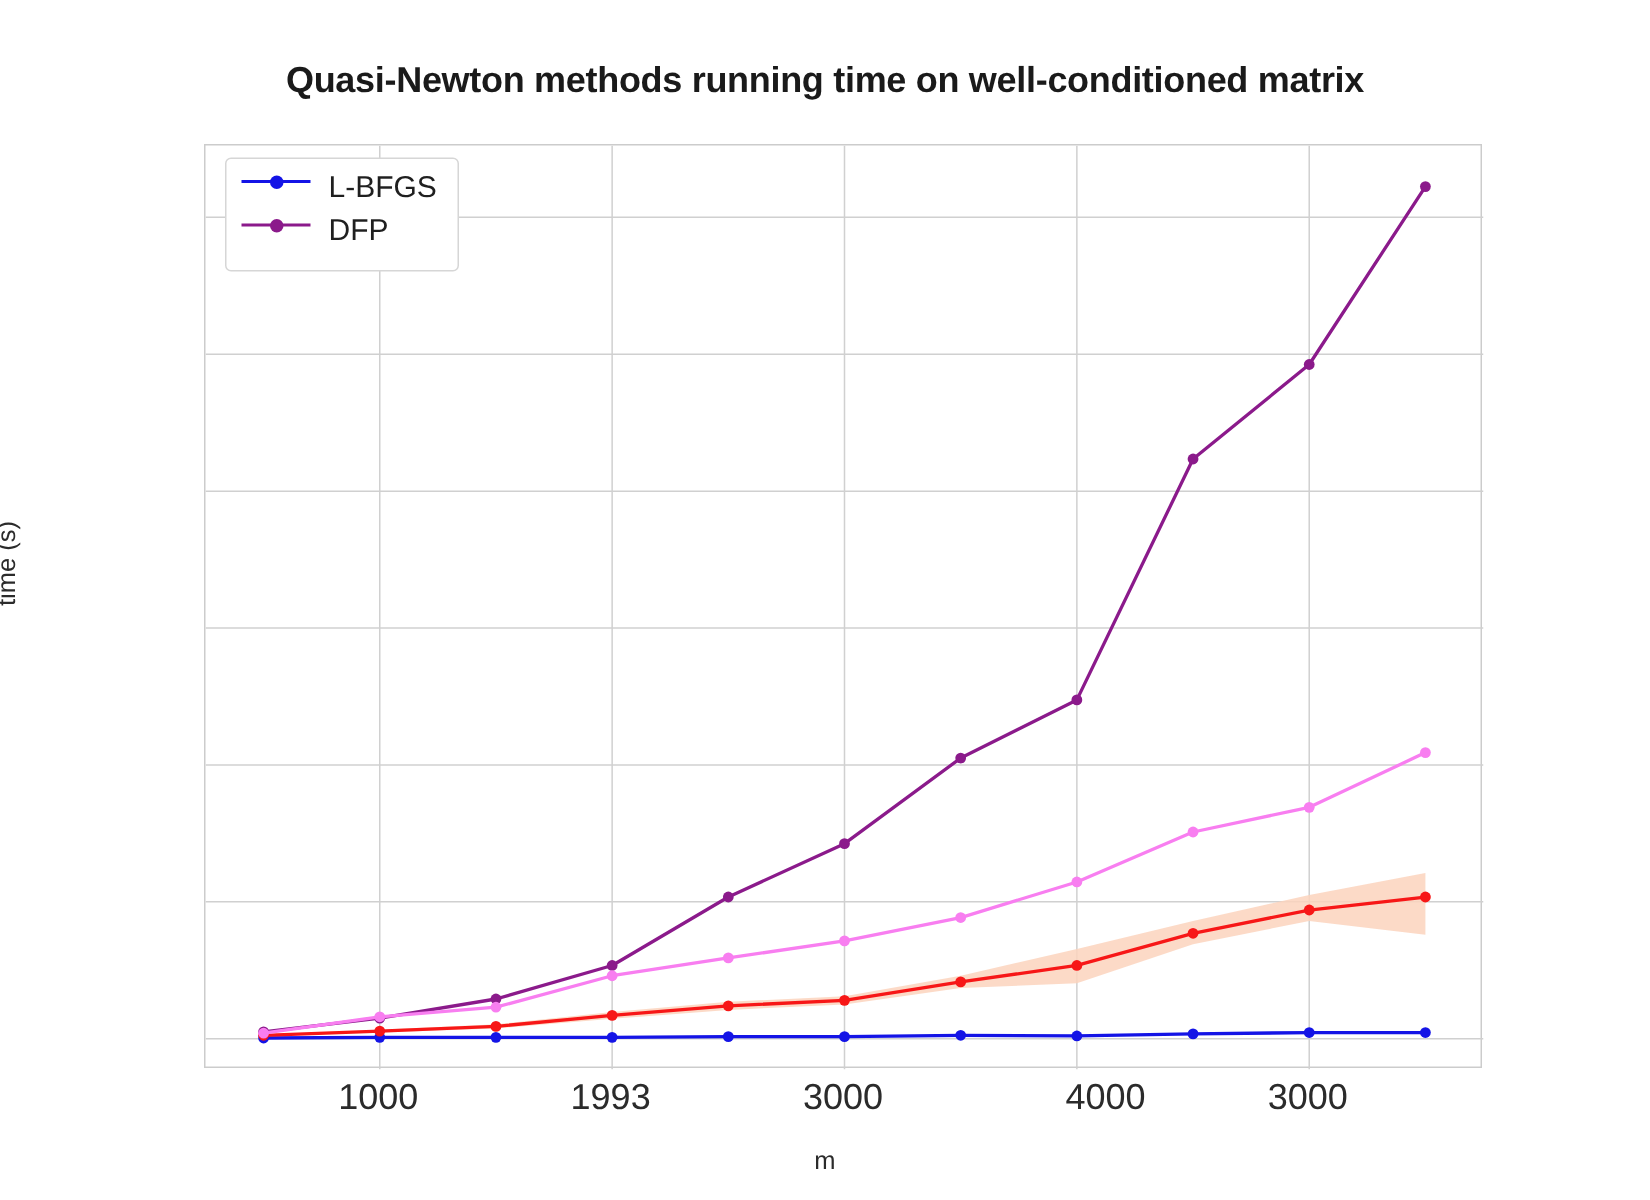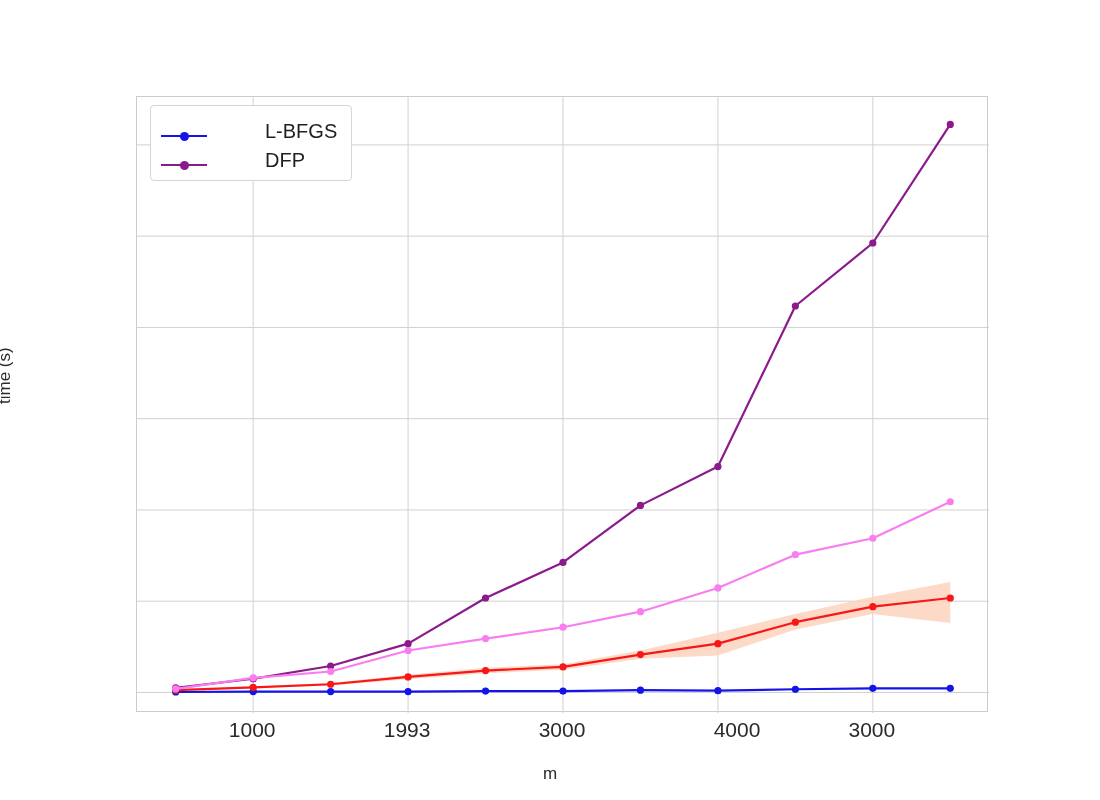--- a/index.html
+++ b/index.html
@@ -45,21 +45,21 @@
     position: absolute;
     left: 0;
     top: 0;
   }
   .x-tick-label {
     position: absolute;
     top: 718px;
     width: 140px;
     margin-left: -70px;
     text-align: center;
-    font-size: 21px;
+    font-size: 24px;
     color: #2b2b2b;
   }
   #y-axis-label {
     position: absolute;
     left: -5px;
     top: 404px;
     font-size: 17px;
     color: #2b2b2b;
     transform: rotate(-90deg);
     transform-origin: left top;
@@ -79,23 +79,22 @@
     left: 150px;
     top: 105px;
     background: #ffffff;
     border: 1px solid #d6d6d6;
     border-radius: 4px;
     padding: 8px 14px 8px 10px;
     box-sizing: border-box;
   }
   .legend-row {
     display: flex;
-    align-items: flex-end;
+    align-items: flex-start;
     height: 29px;
-    gap: 46px;
   }
   .legend-swatch {
     width: 46px;
     height: 14px;
     position: relative;
     margin-right: 12px;
     flex: 0 0 auto;
   }
   .legend-swatch .lg-line {
     position: absolute;
@@ -116,20 +115,21 @@
     font-size: 20px;
     color: #1f1f1f;
     white-space: nowrap;
   }
 </style>
 </head>
 <body>
 
 <div id="figure">
 
+  <div id="chart-title">Quasi-Newton methods running time on well-conditioned matrix</div>
 
   <div id="y-axis-label">time (s)</div>
 
   <div id="x-axis-label">m</div>
 
   <div id="tick-layer">
       <div class="x-tick-label" style="left: 252.182px;">1000</div>
       <div class="x-tick-label" style="left: 407.091px;">1993</div>
       <div class="x-tick-label" style="left: 562px;">3000</div>
       <div class="x-tick-label" style="left: 737px;">4000</div>

